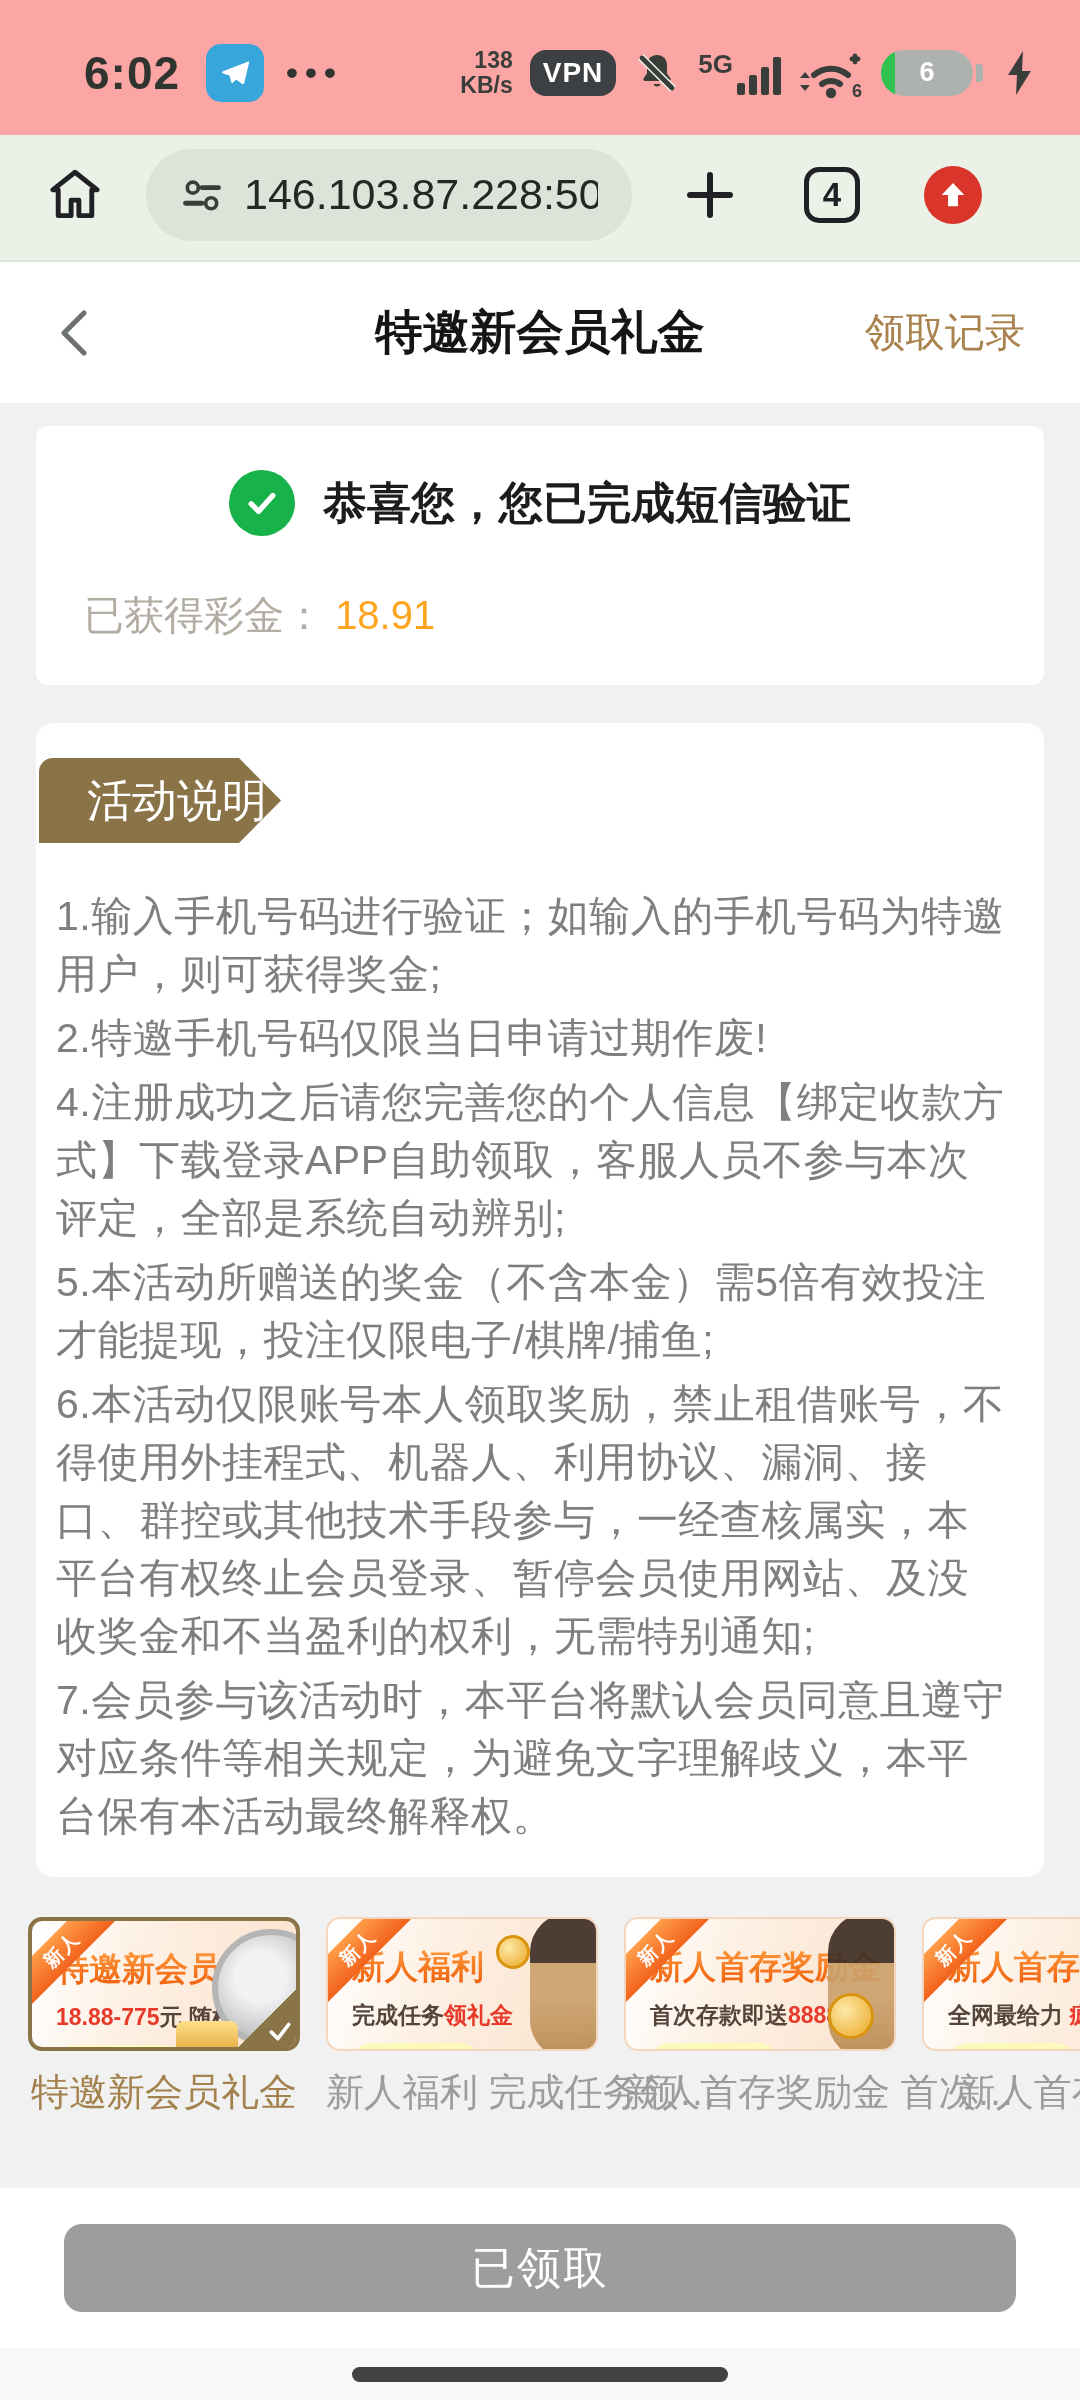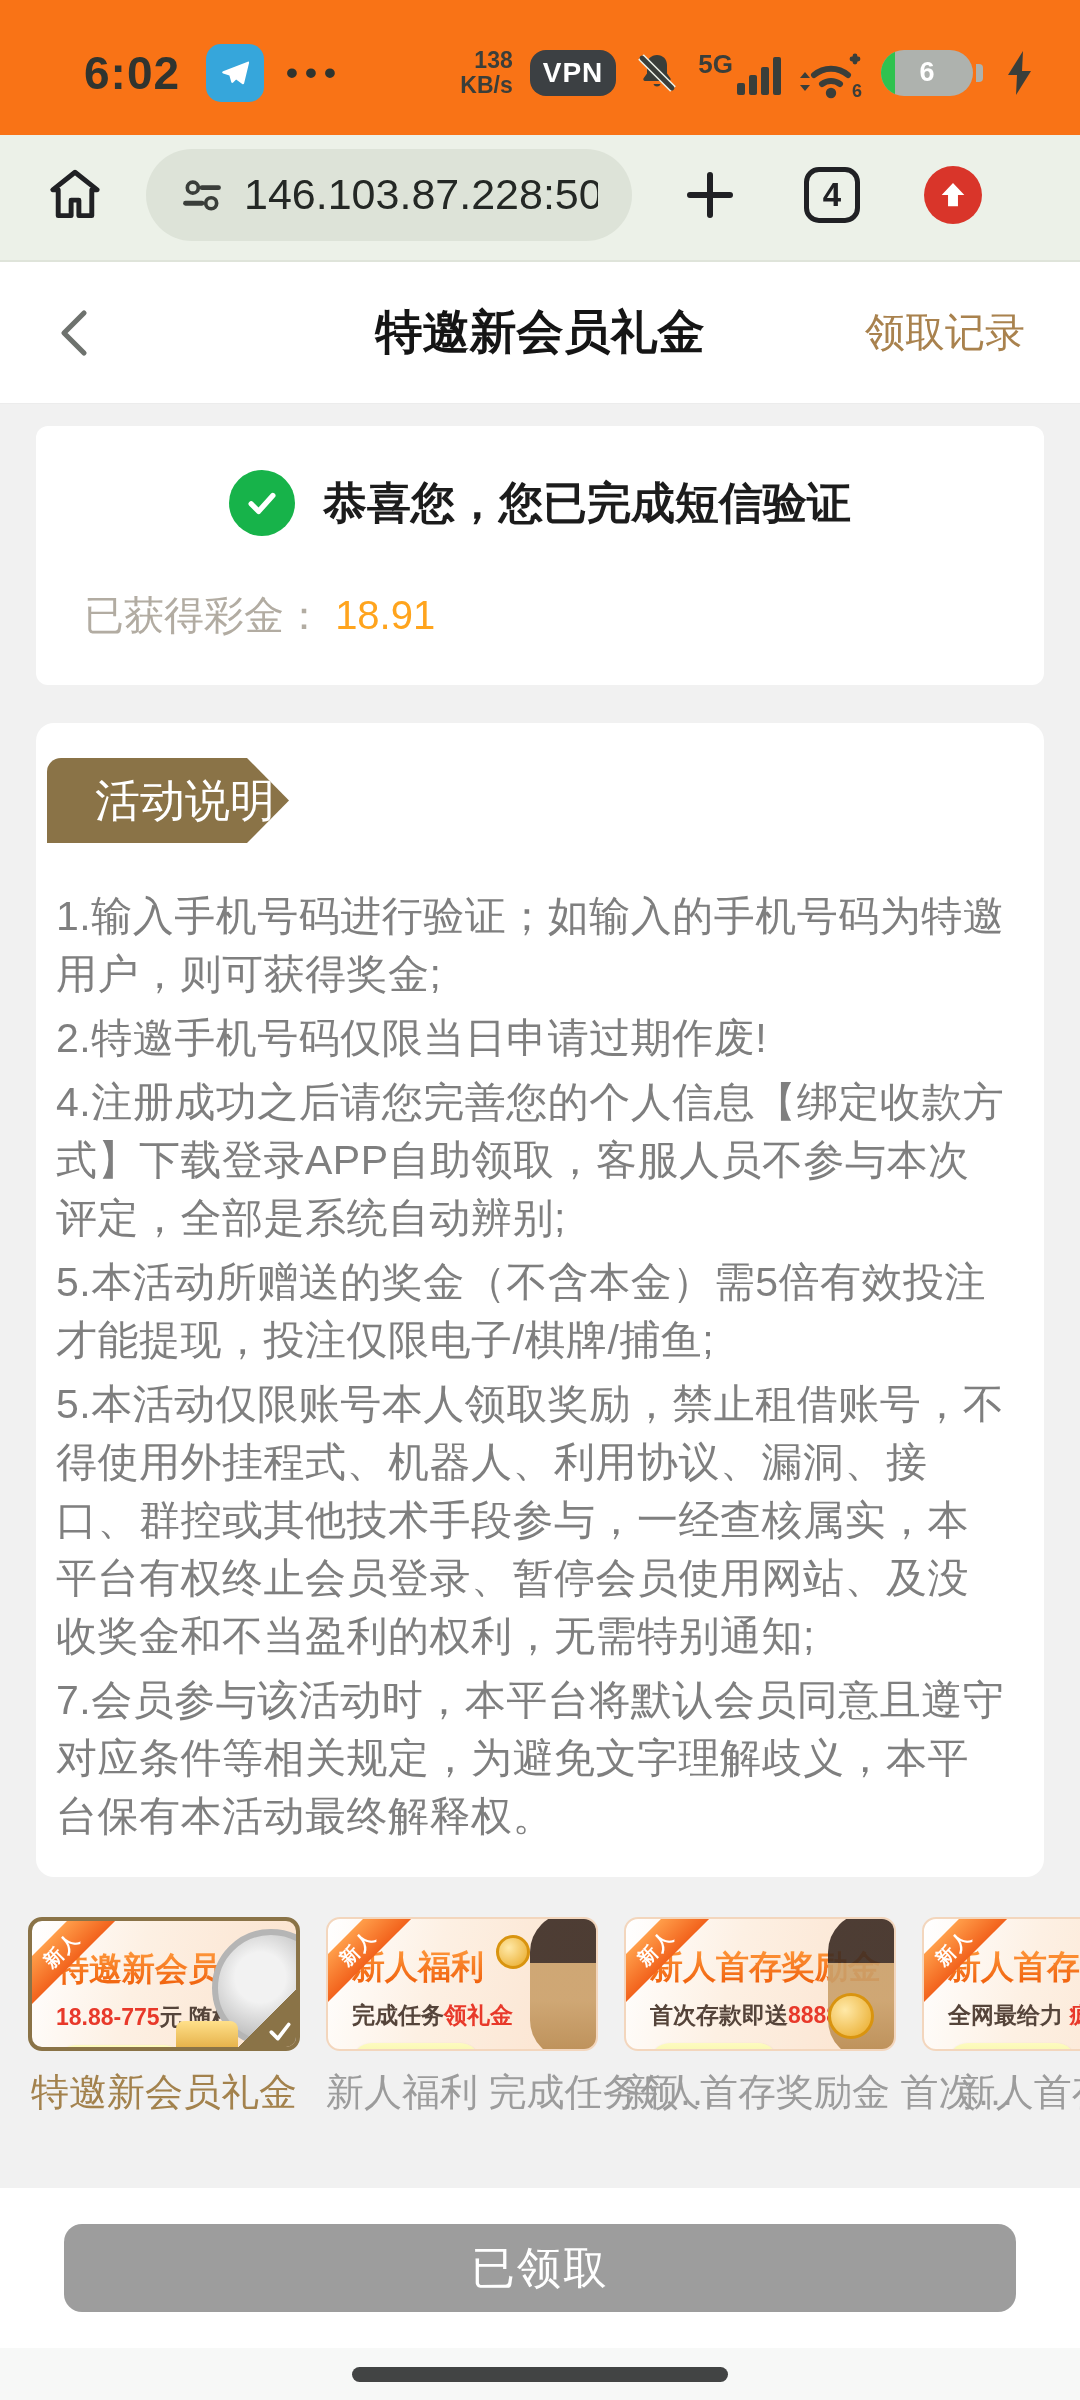--- a/index.html
+++ b/index.html
@@ -6,21 +6,21 @@
   html,body { width:1080px; height:2400px; }
   body {
     font-family:"Liberation Sans", sans-serif;
     background:#f1f1f1;
     position:relative;
     overflow:hidden;
     color:#222;
   }
   
   .statusbar{
-    height:135px; background:#f97316;
+    height:135px; background:#fca5a5;
     display:flex; align-items:center; padding:10px 40px 0 84px;
   }
   .sb-time{ font-size:46px; font-weight:600; color:#30342f; letter-spacing:1px;}
   .tg-icon{ width:58px;height:58px;border-radius:15px;background:#36a6db;
     display:flex;align-items:center;justify-content:center;margin-left:26px;}
   .sb-dots{ font-size:34px;font-weight:700;color:#30342f;margin-left:22px;letter-spacing:7px;}
   .sb-right{ margin-left:auto; display:flex; align-items:center; gap:17px;}
   .speed{ text-align:right; line-height:1.05; font-size:23px; font-weight:700; color:#3a3e3a;}
   .vpn-badge{ background:#3c4043; color:#fff; font-weight:700; font-size:28px;
     border-radius:16px; padding:7px 13px; letter-spacing:1px;}
@@ -57,21 +57,21 @@
   .success-card{ margin:22px 36px 0; background:#fff; border-radius:12px; padding:44px 26px 42px;}
   .succ-row{ display:flex; align-items:center; justify-content:center; gap:28px;}
   .check-circle{ width:66px; height:66px; border-radius:50%; background:#17b34a; flex:0 0 auto;
     display:flex; align-items:center; justify-content:center;}
   .succ-msg{ font-size:44px; font-weight:700; color:#1c1c1c;}
   .bonus-row{ margin-top:52px; padding-left:22px; font-size:40px;}
   .bonus-label{ color:#b2aca2;margin-top:14px;}
   .bonus-value{ color:#ffa41d;}
   
   .rules-card{ margin:38px 36px 0; background:#fff; border-radius:18px; padding:35px 0 26px; position:relative;}
-  .ribbon{ position:relative; margin-left:11px; width:242px; height:85px; background:#8a7347;
+  .ribbon{ position:relative; margin-left:3px; width:242px; height:85px; background:#8a7347;
     border-radius:14px 0 0 0; color:#fff; font-size:45px; font-weight:500;
     display:flex; align-items:center; padding-left:48px;
     clip-path:polygon(0 0,200px 0,242px 50%,200px 100%,0 100%);}
   .rules-list{ margin-top:44px; padding:0 38px 0 20px;}
   .rules-list p{ font-size:41px; line-height:58px; color:#7f7f7f; margin-bottom:6px; letter-spacing:0.5px;}
   
   .promo-row{ margin-top:40px; padding-left:28px; display:flex; gap:26px; overflow:hidden; align-items:flex-start;}
   .promo-item{ flex:0 0 auto; width:272px;}
   .tile{ position:relative; width:272px; height:134px; border-radius:14px; overflow:hidden;
     border:2px solid #f3d6bd;
@@ -230,21 +230,21 @@
   </div>
 </div>
 
 <div class="rules-card">
   <div class="ribbon">活动说明</div>
   <div class="rules-list">
     <p>1.输入手机号码进行验证；如输入的手机号码为特邀用户，则可获得奖金;</p>
     <p>2.特邀手机号码仅限当日申请过期作废!</p>
     <p>4.注册成功之后请您完善您的个人信息【绑定收款方式】下载登录APP自助领取，客服人员不参与本次评定，全部是系统自动辨别;</p>
     <p>5.本活动所赠送的奖金（不含本金）需5倍有效投注才能提现，投注仅限电子/棋牌/捕鱼;</p>
-    <p>5.本活动仅限账号本人领取奖励，禁止租借账号，不得使用外挂程式、机器人、利用协议、漏洞、接口、群控或其他技术手段参与，一经查核属实，本平台有权终止会员登录、暂停会员使用网站、及没收奖金和不当盈利的权利，无需特别通知;</p>
+    <p>6.本活动仅限账号本人领取奖励，禁止租借账号，不得使用外挂程式、机器人、利用协议、漏洞、接口、群控或其他技术手段参与，一经查核属实，本平台有权终止会员登录、暂停会员使用网站、及没收奖金和不当盈利的权利，无需特别通知;</p>
     <p>7.会员参与该活动时，本平台将默认会员同意且遵守对应条件等相关规定，为避免文字理解歧义，本平台保有本活动最终解释权。</p>
   </div>
 </div>
 
 <div class="promo-row">
 
   <div class="promo-item">
     <div class="tile selected">
       <span class="tile-ribbon">新人</span>
       <span class="art art-disc"></span>

